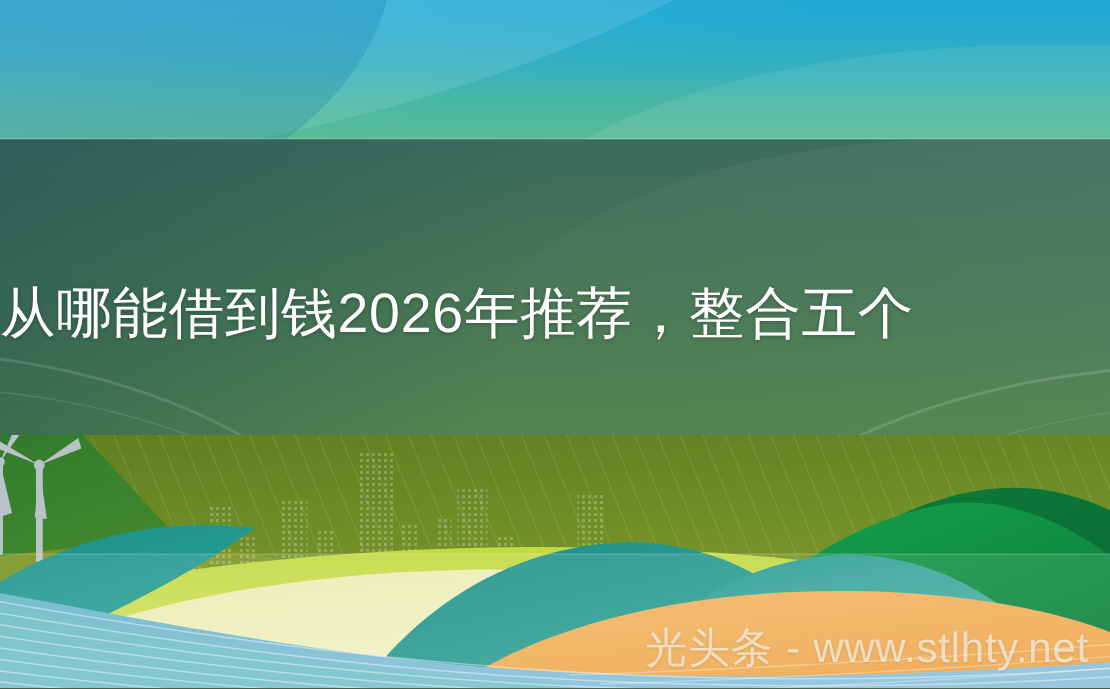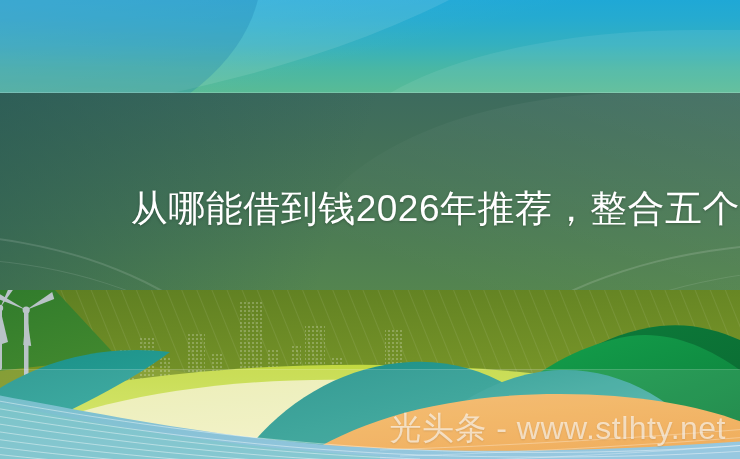--- a/index.html
+++ b/index.html
@@ -125,37 +125,37 @@
     left: 0; top: 92px;
     width: 740px; height: 1px;
     background: rgba(255,255,255,0.18);
   }
 
   
   #headline {
     position: absolute;
     left: 0; top: 182px;
     width: 740px;
-    text-align: right;
+    text-align: left;
     color: #ffffff;
     font-size: 37px;
     line-height: 53px;
     font-weight: 400;
     letter-spacing: 0.5px;
     text-shadow: 0 1px 3px rgba(0,0,0,0.28);
     z-index: 20;
   }
   #headline .hl-line { display: block; white-space: nowrap; }
 
   
   #watermark {
     position: absolute;
     right: 14px;
     bottom: 8px;
-    font-size: 32px;
+    font-size: 28px;
     color: rgba(255,255,255,0.62);
     letter-spacing: 0.5px;
     white-space: nowrap;
     z-index: 25;
     text-shadow: 0 1px 2px rgba(0,0,0,0.10);
   }
 </style>
 </head>
 <body>
 

